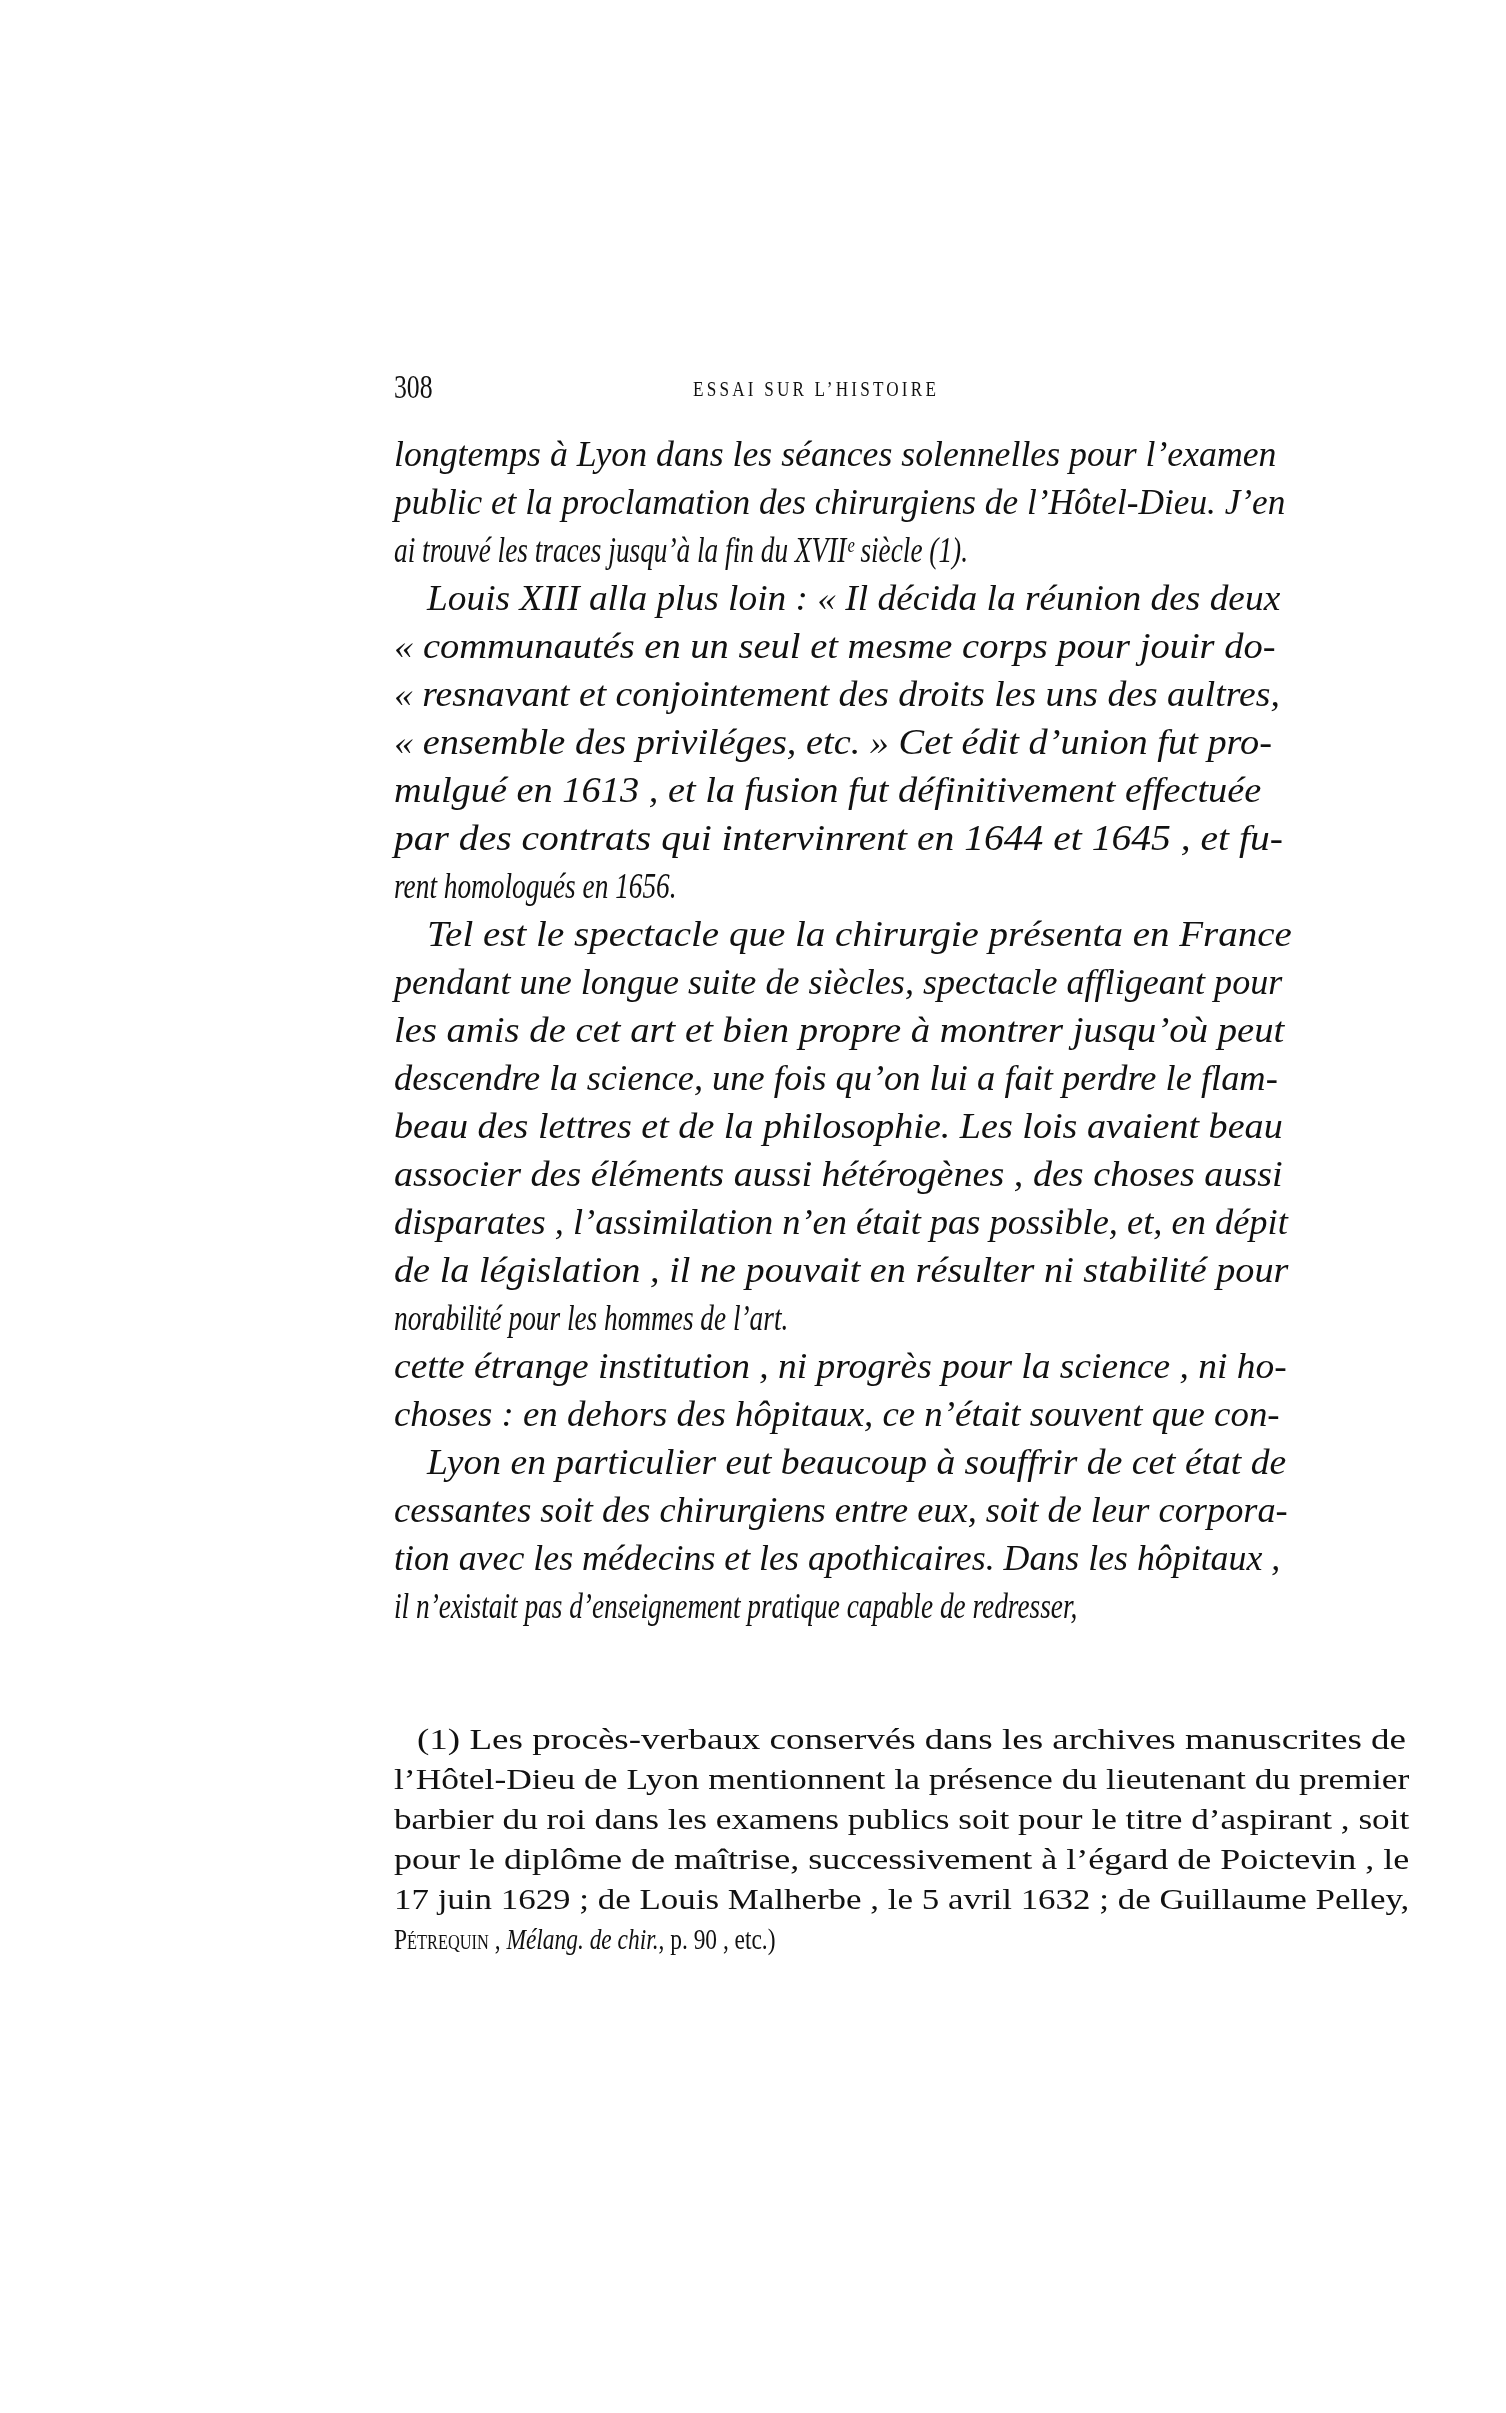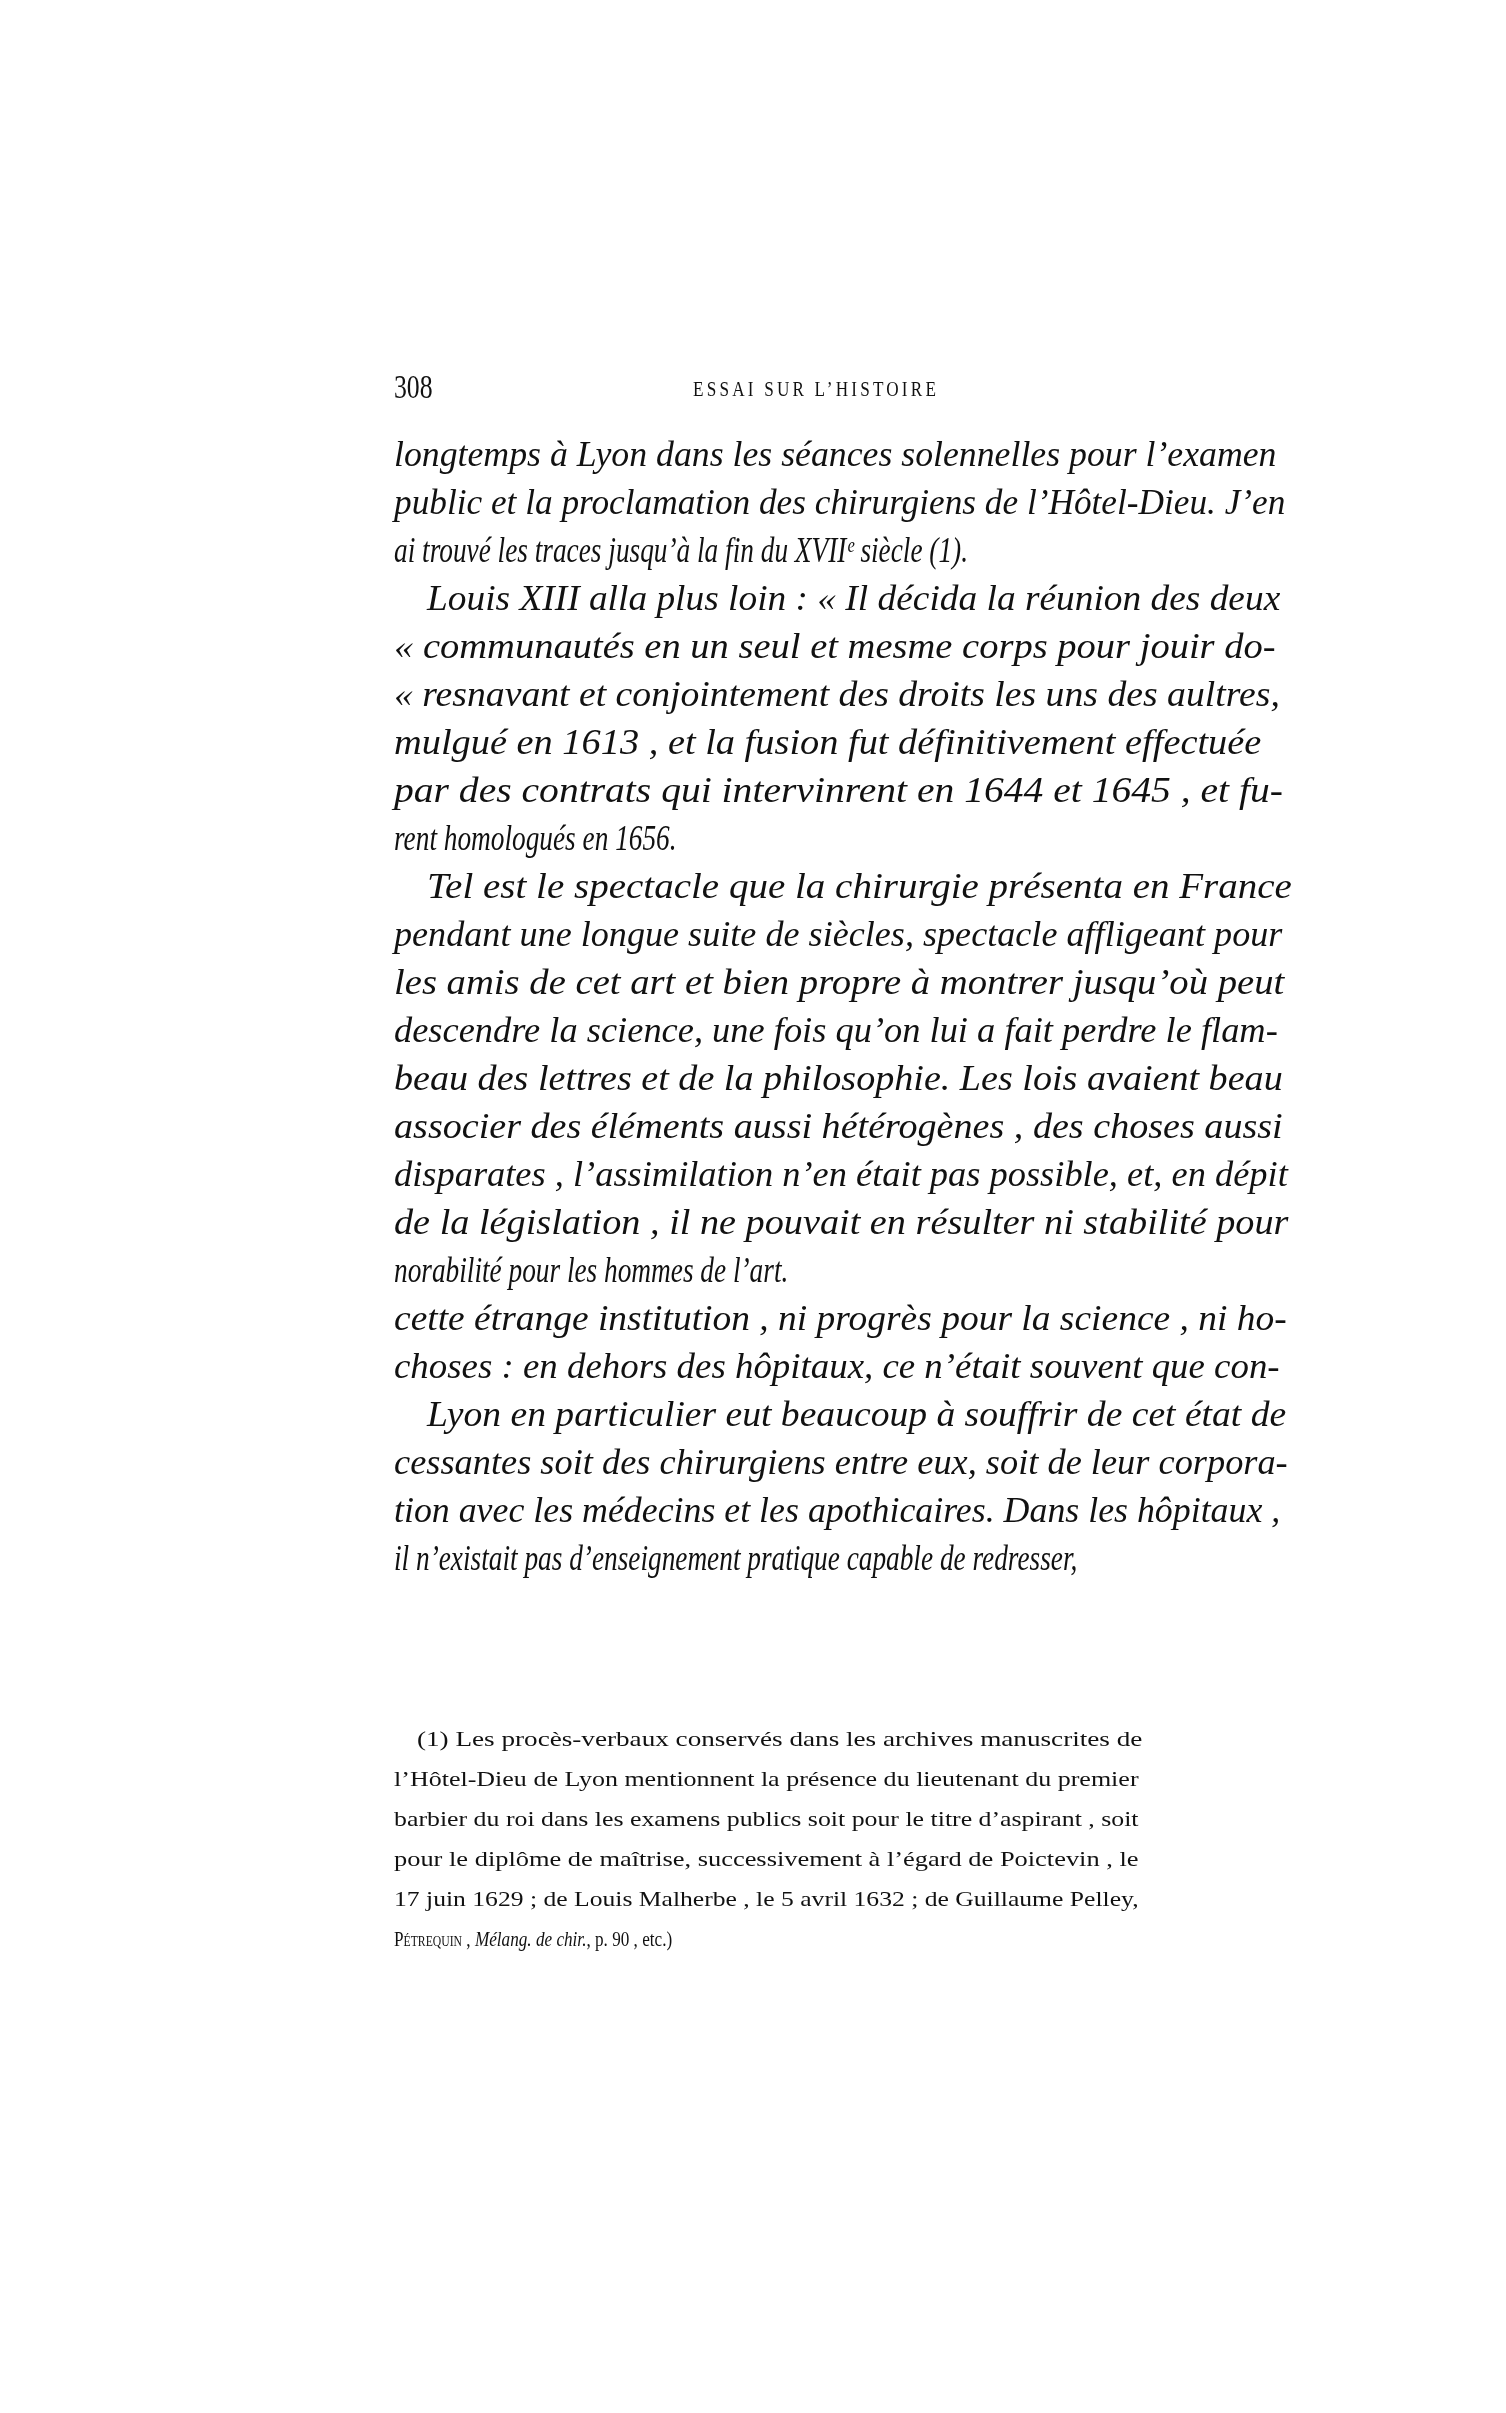--- a/index.html
+++ b/index.html
@@ -73,21 +73,21 @@
     .footnotes {
       position: absolute;
       left: 357px;
       top: 1719px;
       width: 887px;
     }
     .fline {
       display: block;
       height: 40px;
       line-height: 40px;
-      font-size: 22px;
+      font-size: 30px;
       white-space: nowrap;
     }
     .fline .inner {
       display: inline-block;
       transform-origin: left center;
       transform: scaleX(var(--sx, 0.78));
       white-space: nowrap;
     }
     .fline.indent .inner { margin-left: 23px; }
     .sc { font-variant: small-caps; }
@@ -108,20 +108,21 @@
     <div>
       <div class="line"><span class="inner" style="transform: scaleX(1.0213);">longtemps à Lyon dans les séances solennelles pour l’examen</span></div>
       <div class="line"><span class="inner" style="transform: scaleX(1.0074);">public et la proclamation des chirurgiens de l’Hôtel-Dieu. J’en</span></div>
       <div class="line"><span class="inner" style="transform: scaleX(0.78);">ai trouvé les traces jusqu’à la fin du XVIIᵉ siècle (1).</span></div>
     </div>
 
     <div>
       <div class="line indent"><span class="inner" style="transform: scaleX(1.0678);">Louis XIII alla plus loin : « Il décida la réunion des deux</span></div>
       <div class="line"><span class="inner" style="transform: scaleX(1.1006);">« communautés en un seul et mesme corps pour jouir do-</span></div>
       <div class="line"><span class="inner" style="transform: scaleX(1.0771);">« resnavant et conjointement des droits les uns des aultres,</span></div>
+      <div class="line"><span class="inner" style="transform: scaleX(1.0953);">« ensemble des priviléges, etc. » Cet édit d’union fut pro-</span></div>
       <div class="line"><span class="inner" style="transform: scaleX(1.0963);">mulgué en 1613 , et la fusion fut définitivement effectuée</span></div>
       <div class="line"><span class="inner" style="transform: scaleX(1.1308);">par des contrats qui intervinrent en 1644 et 1645 , et fu-</span></div>
       <div class="line"><span class="inner" style="transform: scaleX(0.78);">rent homologués en 1656.</span></div>
     </div>
 
     <div>
       <div class="line indent"><span class="inner" style="transform: scaleX(1.1146);">Tel est le spectacle que la chirurgie présenta en France</span></div>
       <div class="line"><span class="inner" style="transform: scaleX(1.0327);">pendant une longue suite de siècles, spectacle affligeant pour</span></div>
       <div class="line"><span class="inner" style="transform: scaleX(1.1047);">les amis de cet art et bien propre à montrer jusqu’où peut</span></div>
       <div class="line"><span class="inner" style="transform: scaleX(1.0403);">descendre la science, une fois qu’on lui a fait perdre le flam-</span></div>

